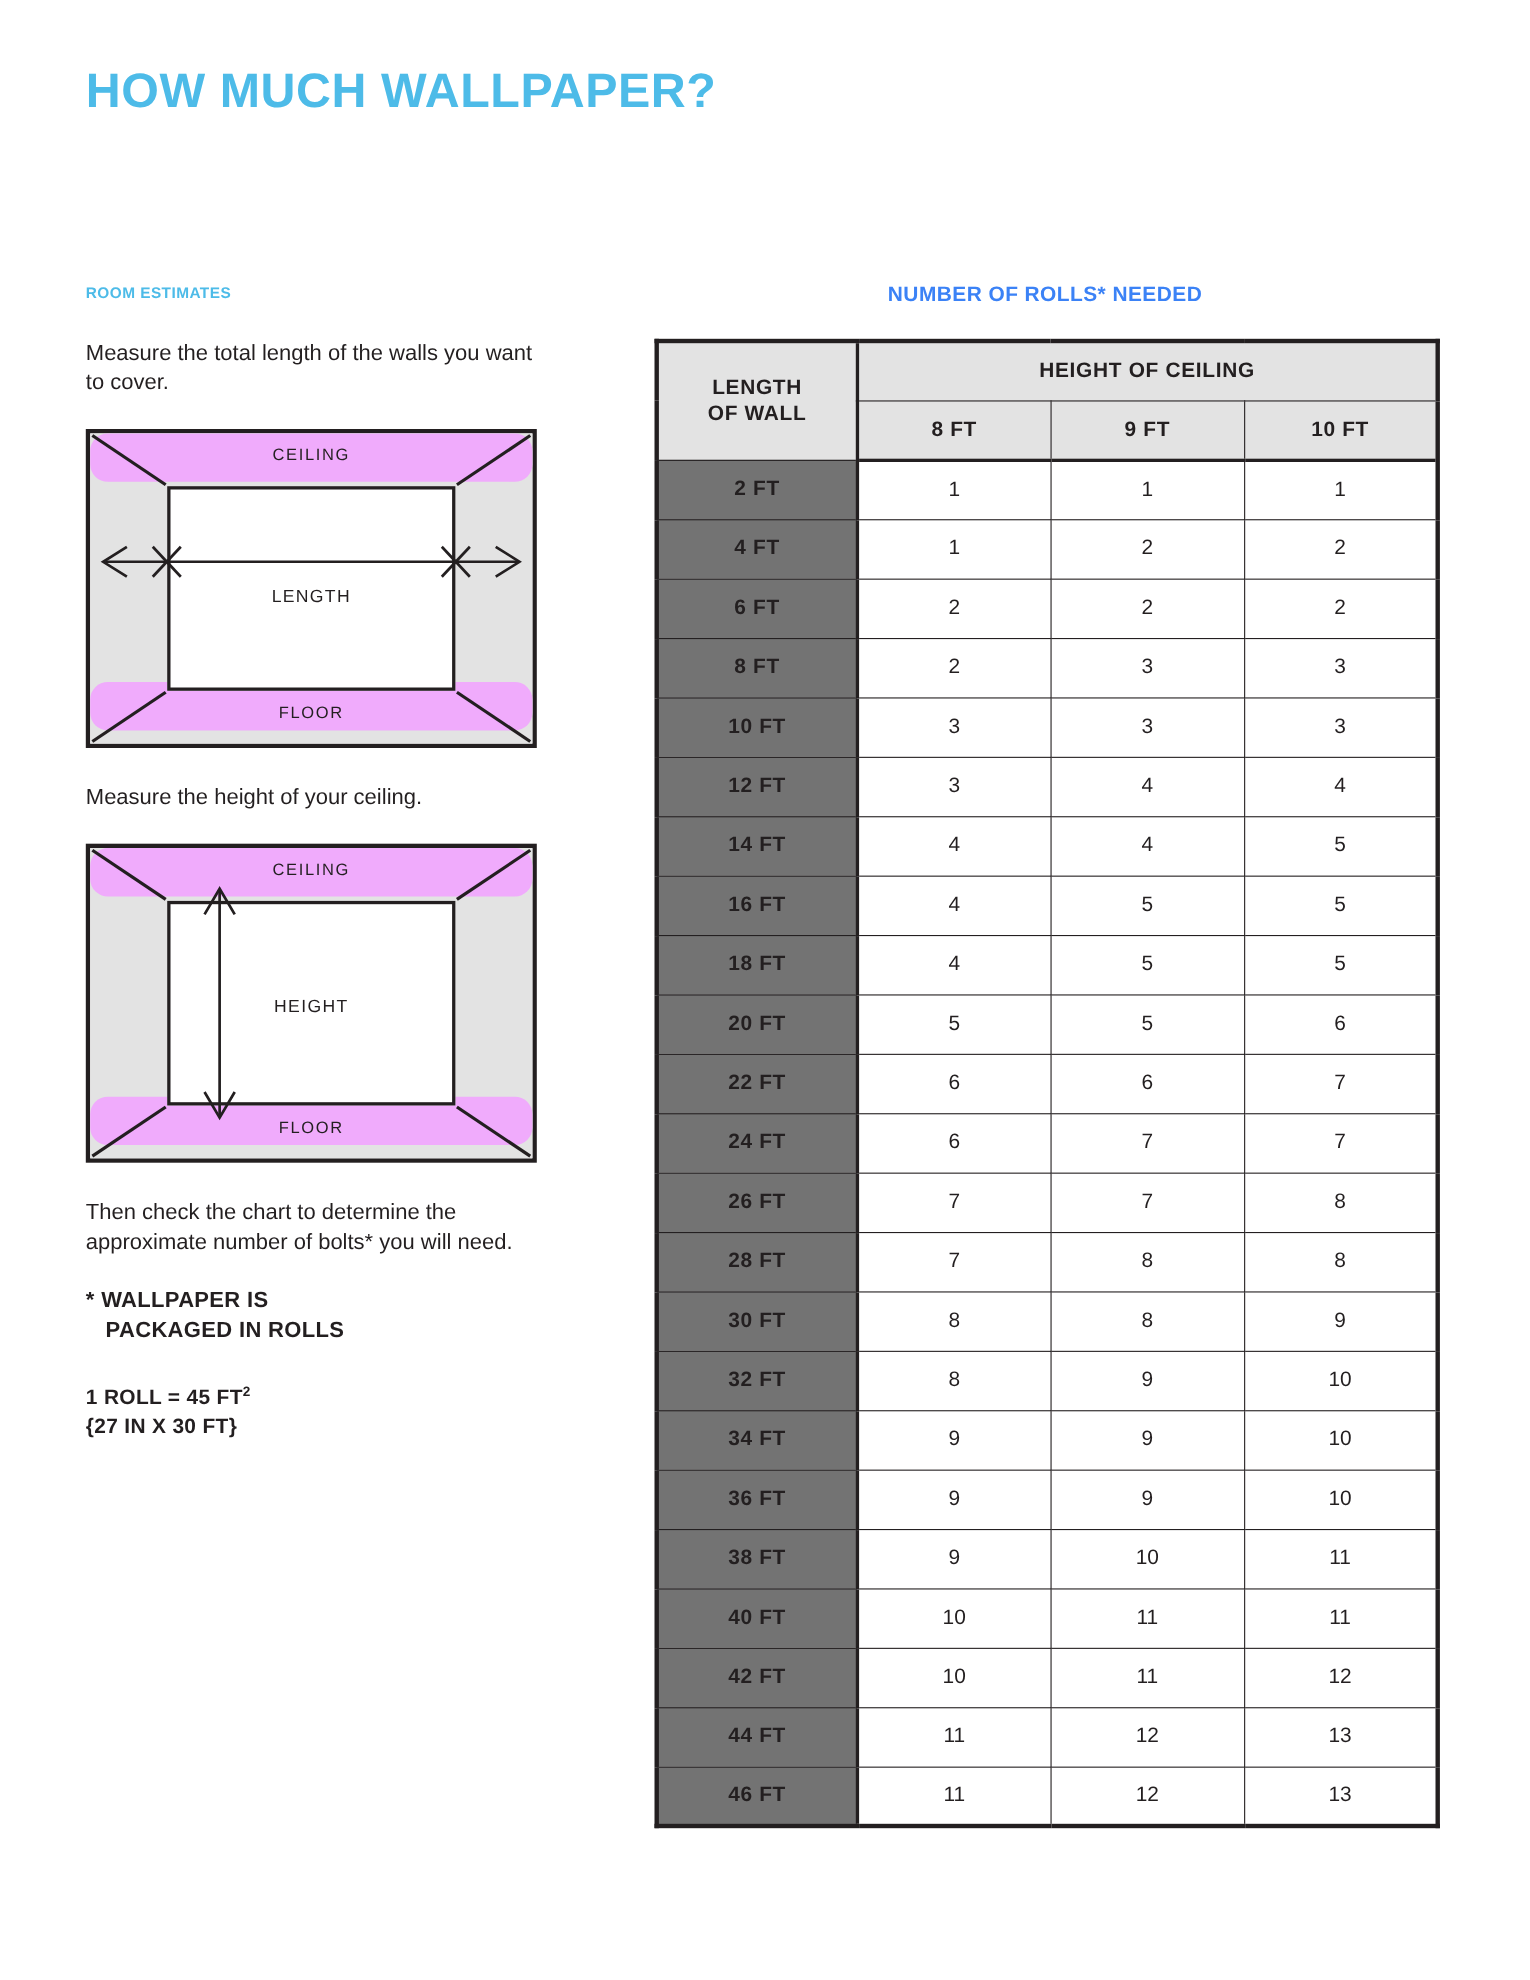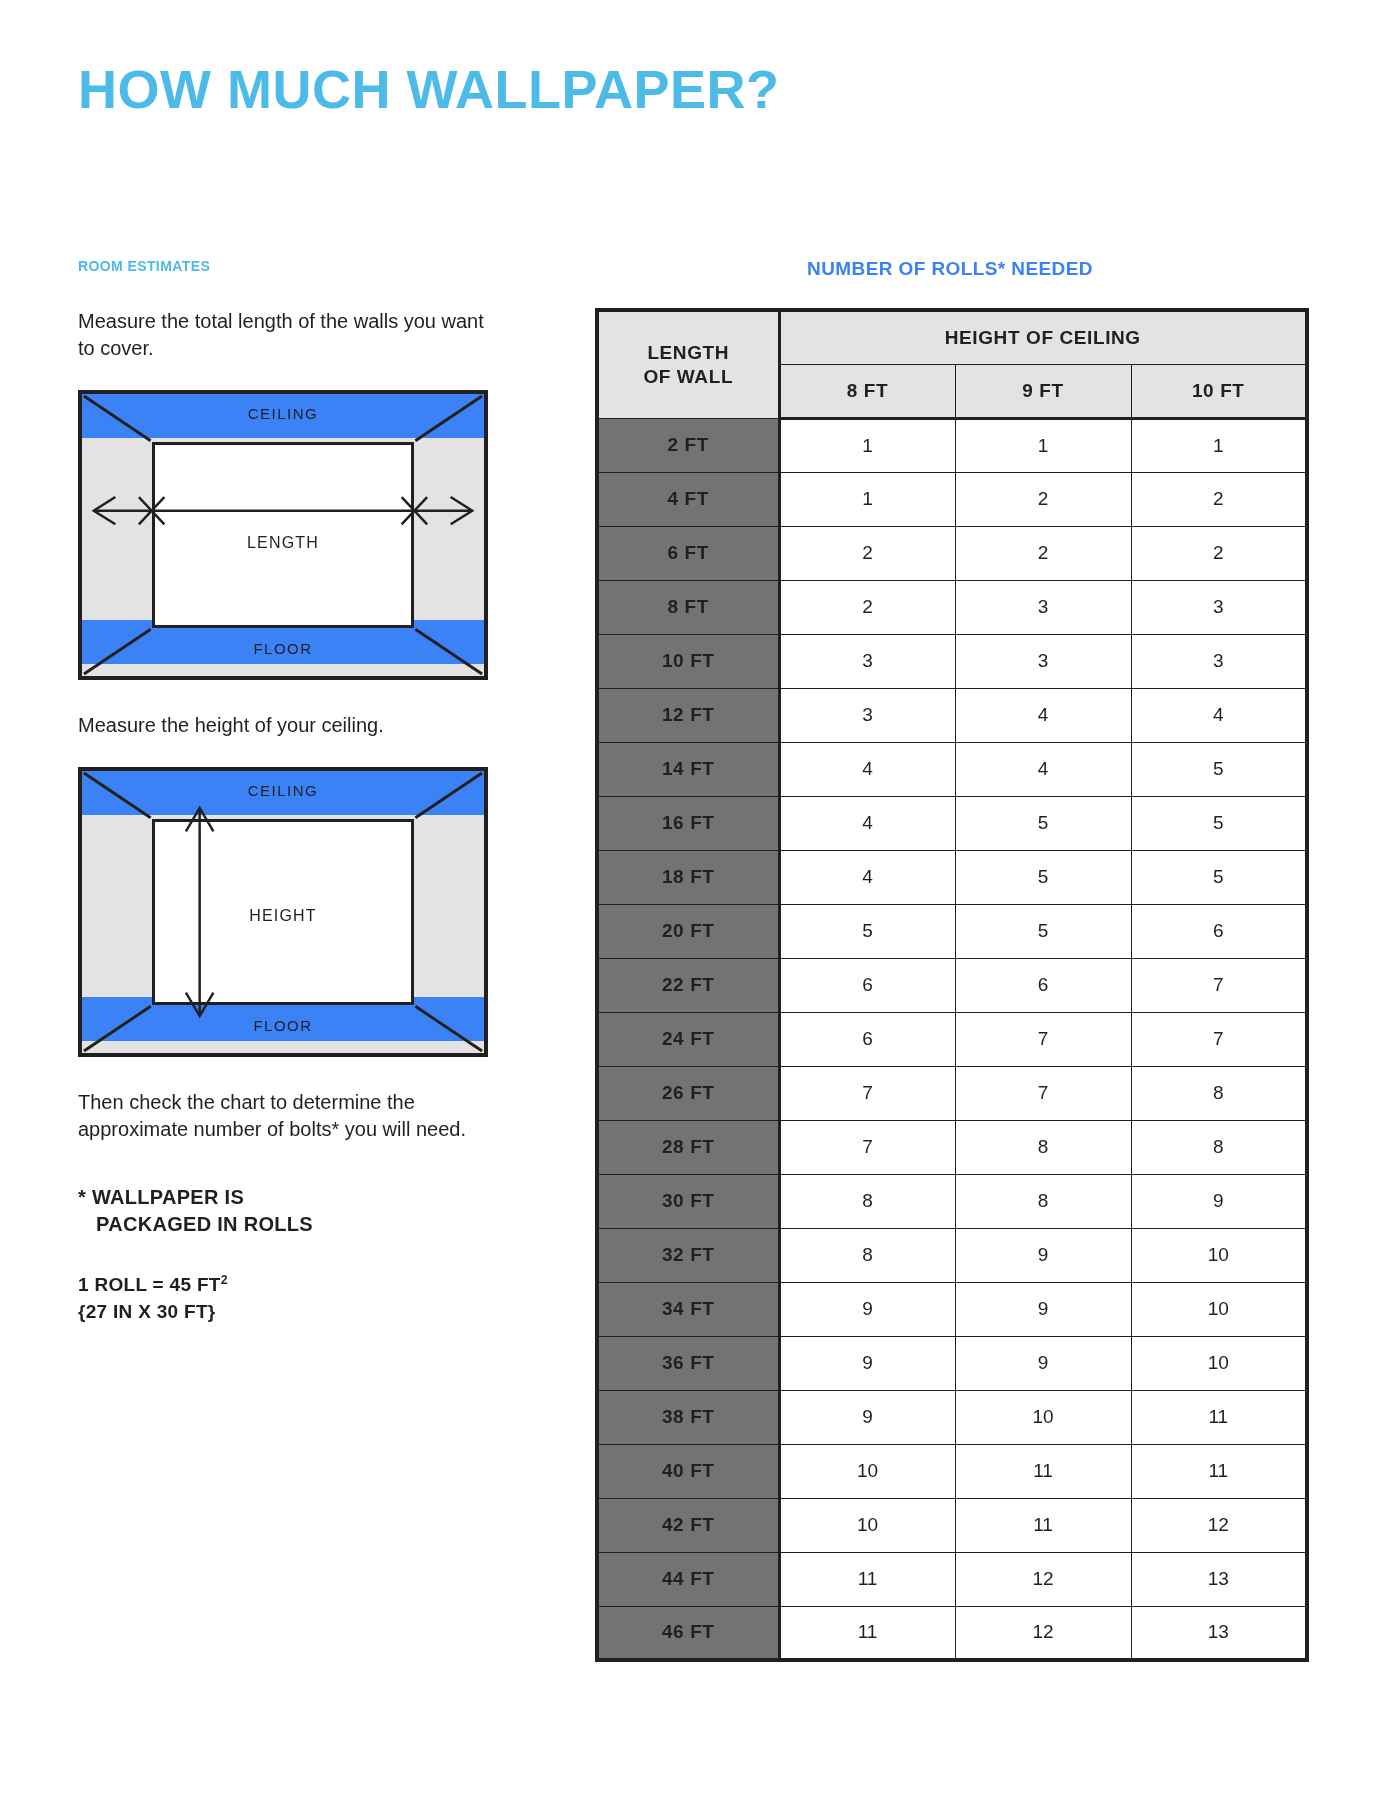--- a/index.html
+++ b/index.html
@@ -17,21 +17,21 @@
   }
   .page {
     position: relative;
     width: 1391px;
     height: 1800px;
   }
   .title {
     position: absolute;
     left: 78px;
     top: 58px;
-    font-size: 54px;
+    font-size: 44px;
     font-weight: bold;
     letter-spacing: 0.5px;
     color: #4dbbe8;
   }
   
   .left-col {
     position: absolute;
     left: 78px;
     top: 258px;
     width: 420px;
@@ -72,22 +72,23 @@
     bottom: 48px;
     background: #ffffff;
     border: 3px solid #231f20;
     box-sizing: border-box;
   }
   .ceiling-band, .floor-band {
     position: absolute;
     left: 0;
     right: 0;
     height: 44px;
-    background: #3b82f6;
+    background: #f0abfc;
     overflow: hidden;
+    border-radius: 16px;
   }
   .ceiling-band { top: 0; }
   .floor-band { bottom: 12px; }
   .band-label {
     position: absolute;
     left: 0; right: 0;
     text-align: center;
     font-size: 15px;
     letter-spacing: 1.5px;
     color: #231f20;
@@ -102,21 +103,21 @@
   }
   .diag-caption {
     position: absolute;
     left: 0; right: 0;
     text-align: center;
     font-size: 16px;
     letter-spacing: 1.2px;
     color: #231f20;
   }
   .note-block {
-    margin-top: 41px;
+    margin-top: 26px;
   }
   .footnote {
     font-size: 20px;
     font-weight: bold;
     line-height: 1.35;
     letter-spacing: 0.3px;
   }
   .footnote-2 {
     font-size: 19px;
     font-weight: bold;

